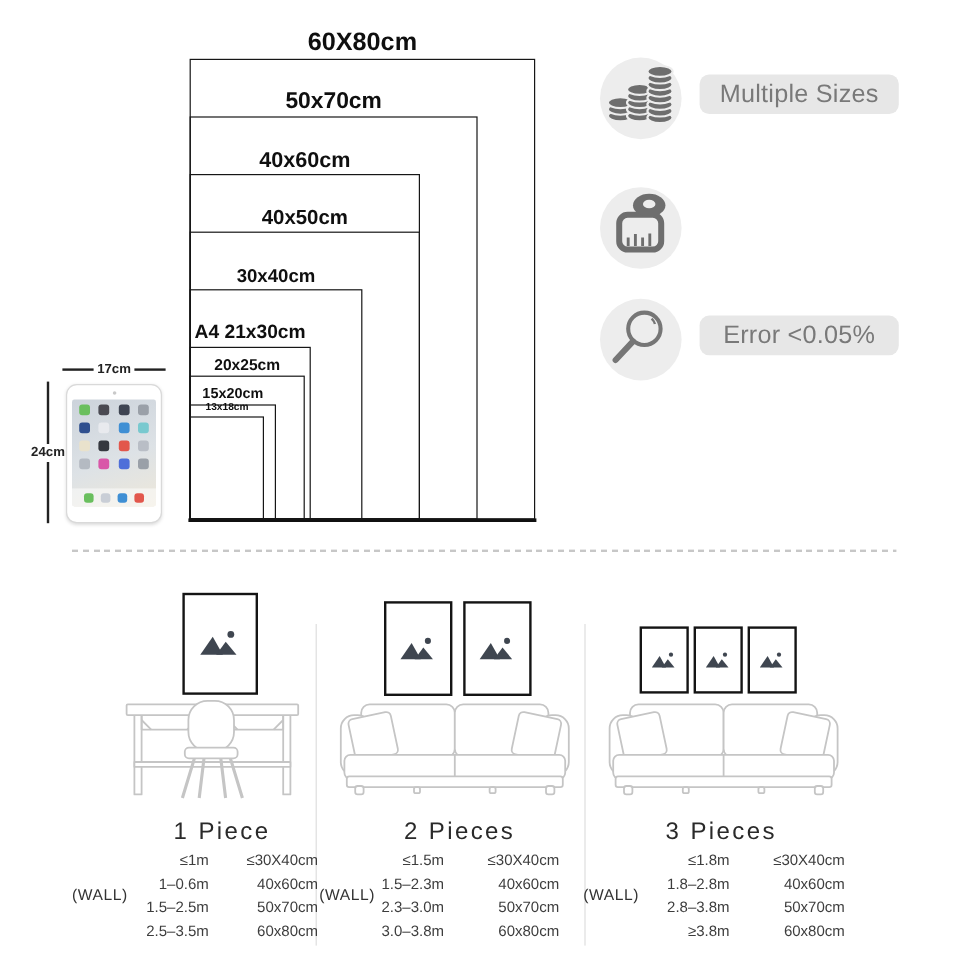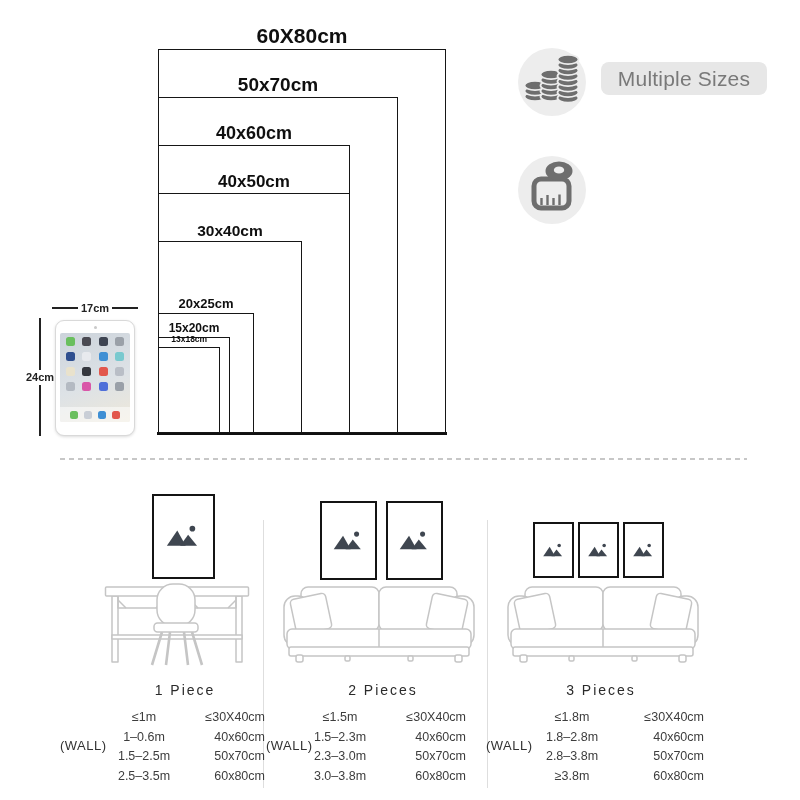--- a/index.html
+++ b/index.html
@@ -20,43 +20,43 @@
   .app{width:9px;height:9px;border-radius:2.5px}
   .dock{position:absolute;left:0;right:0;bottom:0;height:15px;background:rgba(255,255,255,.5);display:flex;justify-content:center;align-items:center;gap:6px}
   .dock .app{width:8px;height:8px}
 
   .dim-w{position:absolute;left:52px;top:302px;width:86px;display:flex;align-items:center;gap:3px;font-size:11px;font-weight:700;color:#222}
   .dline{flex:1;height:1.5px;background:#222}
   .dim-h-line{position:absolute;left:39px;top:318px;width:1.5px;height:118px;background:#222}
   .dim-h-label{position:absolute;left:18px;top:370px;width:44px;text-align:center;font-size:11px;font-weight:700;color:#222;background:#fff;line-height:15px}
 
   
-  .feature{position:absolute;left:518px;width:260px;height:68px}
+  .feature{position:absolute;left:500px;width:260px;height:68px}
   .f-circle{position:absolute;left:0;top:0;width:68px;height:68px;border-radius:50%;background:#ededed;display:flex;align-items:center;justify-content:center}
   .f-circle svg{width:68px;height:68px;display:block}
   .f-pill{position:absolute;left:83px;top:14px;width:166px;height:33px;background:#e7e7e7;border-radius:8px;color:#797979;font-size:21px;display:flex;align-items:center;justify-content:center;white-space:nowrap;letter-spacing:.2px}
 
   
   .dash{position:absolute;left:60px;top:458px;width:687px;height:2px;background:repeating-linear-gradient(90deg,#c7c7c7 0 5px,transparent 5px 9px)}
   .vdiv{position:absolute;top:520px;height:268px;width:1px;background:#dedede}
 
   
   .frame{position:absolute;background:#fff;border:2.4px solid #141414;box-sizing:border-box;display:flex;align-items:center;justify-content:center}
   .frame svg{width:64%;display:block}
   .scene{position:absolute}
   .scene svg{display:block}
 
   
   .arr-col{position:absolute;top:682px;color:#3d3d3d}
-  .arr-title{font-size:14px;font-weight:400;letter-spacing:2px;color:#2a2a2a;text-align:center;height:16px;white-space:nowrap}
+  .arr-title{font-size:20px;font-weight:400;letter-spacing:2px;color:#2a2a2a;text-align:center;height:16px;white-space:nowrap}
   .arr-table{display:flex;margin-top:10px;font-size:12.5px}
   .wall{font-size:13px;padding-top:30px;white-space:nowrap;letter-spacing:.5px;color:#333}
   .rows{flex:1}
   .t-row{display:flex;line-height:19.5px;white-space:nowrap}
-  .t-range{text-align:center}
+  .t-range{text-align:right}
   .t-size{flex:1;text-align:right}
 
   .c1{left:60px;width:205px}  .c1 .arr-title{padding-left:45px} .c1 .wall{width:54px} .c1 .t-range{width:60px} .c1 .t-size{padding-left:8px}
   .c2{left:266px;width:200px} .c2 .arr-title{padding-left:34px} .c2 .wall{width:44px} .c2 .t-range{width:60px}
   .c3{left:486px;width:218px} .c3 .arr-title{padding-left:12px} .c3 .wall{width:50px} .c3 .t-range{width:72px}
 </style>
 </head>
 <body>
 
 <div id="stage">
@@ -70,20 +70,23 @@
         <span class="size-label" style="font-size: 19px; top: -24px;">50x70cm</span>
       </div>
       <div class="size-box" style="width: 192px; height: 288px; z-index: 3;">
         <span class="size-label" style="font-size: 18px; top: -23px;">40x60cm</span>
       </div>
       <div class="size-box" style="width: 192px; height: 240px; z-index: 4;">
         <span class="size-label" style="font-size: 17px; top: -22px;">40x50cm</span>
       </div>
       <div class="size-box" style="width: 144px; height: 192px; z-index: 5; padding-left: 20px;">
         <span class="size-label" style="font-size: 15.5px; top: -20.5px;">30x40cm</span>
+      </div>
+      <div class="size-box" style="width: 100.8px; height: 144px; z-index: 6;">
+        <span class="size-label" style="font-size: 16px; top: -21px;">A4  21x30cm</span>
       </div>
       <div class="size-box" style="width: 96px; height: 120px; z-index: 7; text-decoration: underline;">
         <span class="size-label" style="font-size: 13px; top: -18px;">20x25cm</span>
       </div>
       <div class="size-box" style="width: 72px; height: 96px; z-index: 8;">
         <span class="size-label" style="font-size: 12px; top: -17px;">15x20cm</span>
       </div>
       <div class="size-box" style="width: 62.4px; height: 86.4px; z-index: 9;">
         <span class="size-label" style="font-size: 8.5px; top: -13.5px;">13x18cm</span>
       </div>
@@ -157,20 +160,30 @@
     <div class="f-circle">
       <svg viewBox="0 0 68 68">
         <rect x="16" y="23" width="35" height="29" rx="7" fill="none" stroke="#6e6e6e" stroke-width="5"></rect>
         <path d="M23.5,49 V42 M29.5,49 V39 M35.5,49 V42 M41.5,49 V38.5" stroke="#6e6e6e" stroke-width="2.4" fill="none"></path>
         <ellipse cx="41" cy="15" rx="13.5" ry="9.5" fill="#6e6e6e"></ellipse>
         <ellipse cx="41" cy="14" rx="5.2" ry="3.6" fill="#ededed"></ellipse>
       </svg>
     </div>
   </div>
 
+  <div class="feature" style="top:249px">
+    <div class="f-circle">
+      <svg viewBox="0 0 68 68">
+        <circle cx="37" cy="25" r="13.5" fill="none" stroke="#767676" stroke-width="3.4"></circle>
+        <path d="M43,16.5 a9,9 0 0 1 2.8,4.5" fill="none" stroke="#767676" stroke-width="2"></path>
+        <line x1="27.5" y1="35.5" x2="13" y2="51" stroke="#767676" stroke-width="5" stroke-linecap="round"></line>
+      </svg>
+    </div>
+    <div class="f-pill">Error &lt;0.05%</div>
+  </div>
 
 
   <div class="dash"></div>
 
   <div class="vdiv" style="left:263px"></div>
   <div class="vdiv" style="left:487px"></div>
 
   <div id="scenes">
     <div class="scene" style="left:104px;top:583px;width:146px;height:84px">
       <svg viewBox="0 0 146 84" width="146" height="84">

